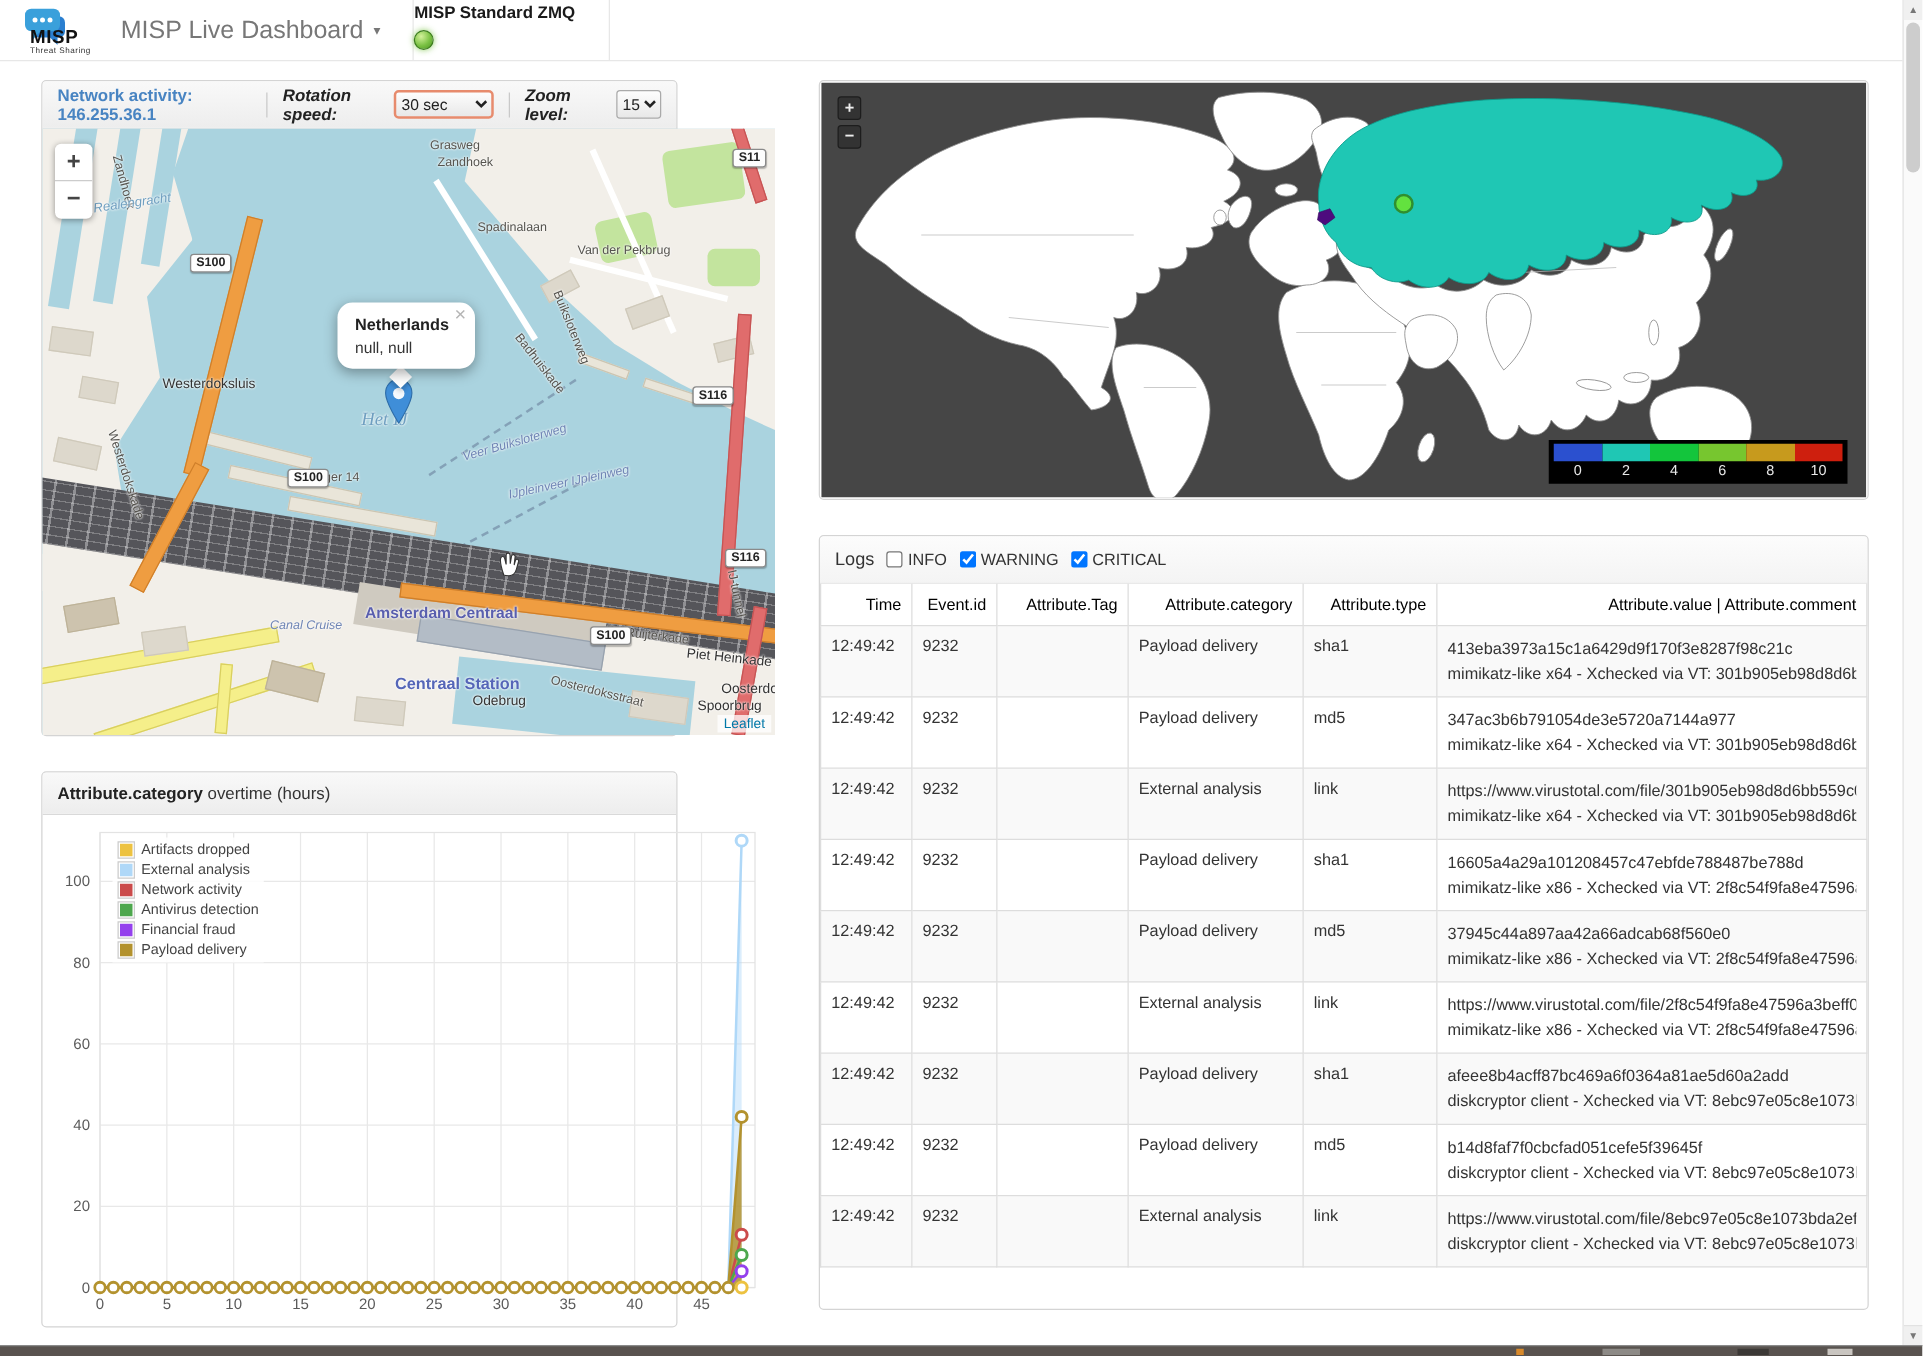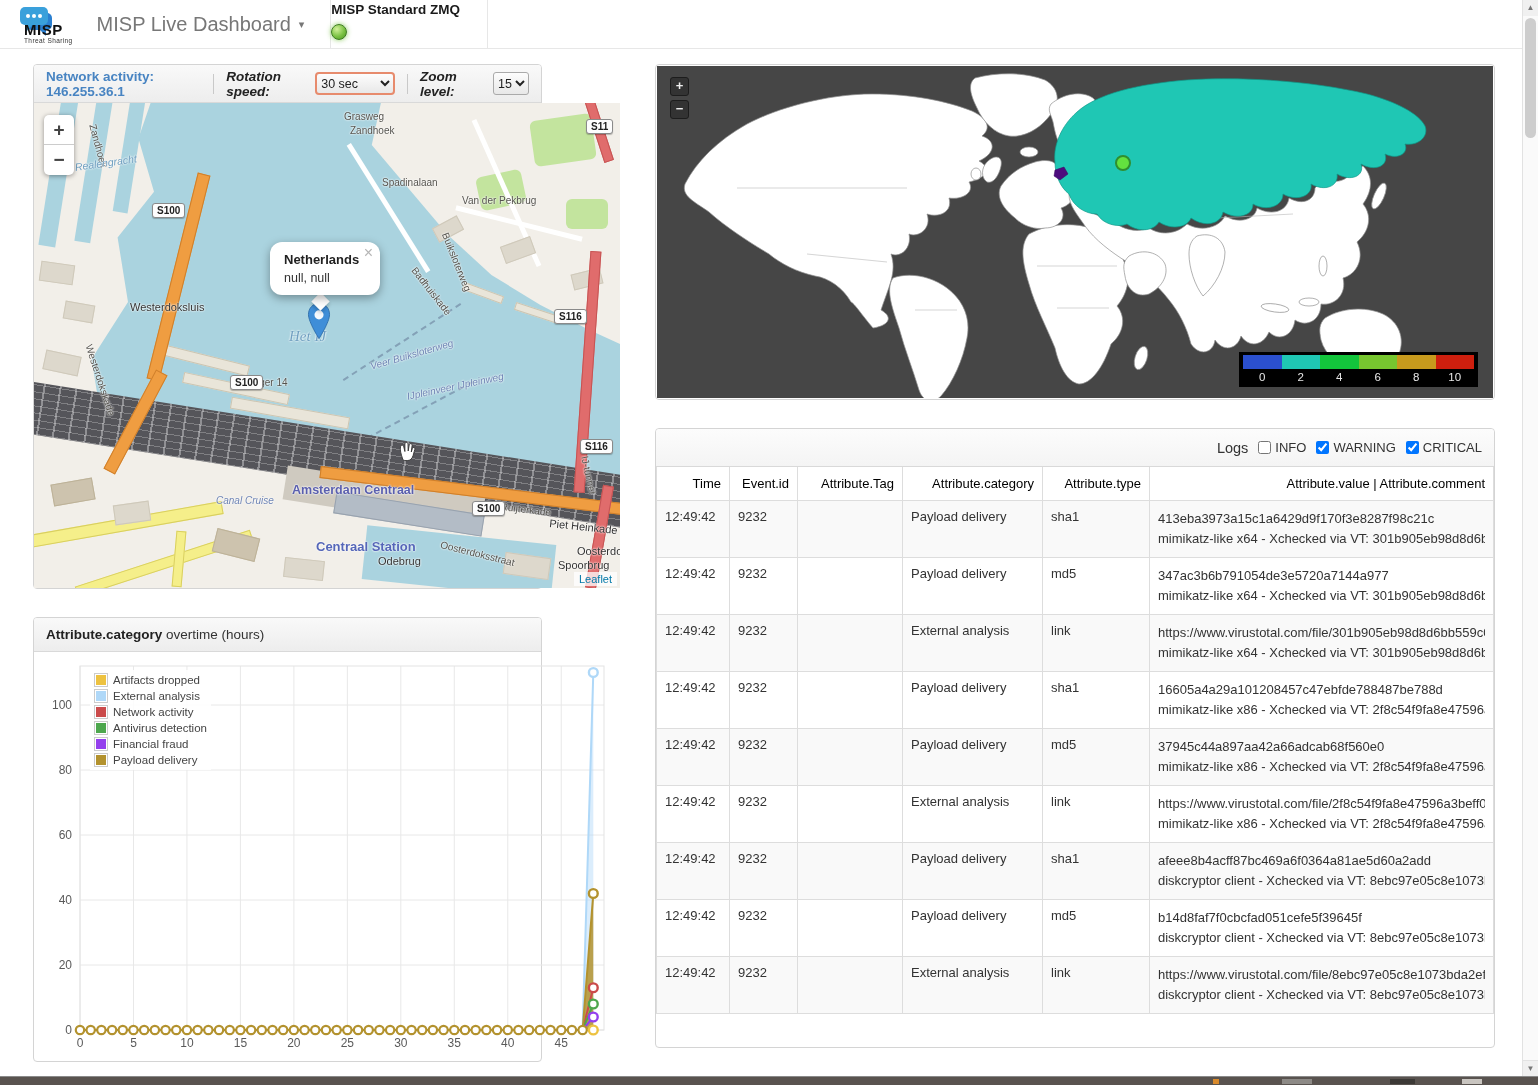--- a/index.html
+++ b/index.html
@@ -96,21 +96,21 @@
   .wzoom{position:absolute;left:14px;top:12px;z-index:5;}
   .wzoom div{width:17px;height:17px;background:#333;color:#eee;border:1px solid #1d1d1d;border-radius:3px;
              text-align:center;line-height:16px;font-size:13px;font-weight:bold;margin-bottom:4px;cursor:pointer;}
   .wlegend{position:absolute;right:16px;bottom:12px;background:#000;padding:3px 4px 2px 4px;z-index:5;}
   .wlegend .cells{display:flex;}
   .wlegend .cells i{width:38.5px;height:14px;display:block;}
   .wlegend .ticks{display:flex;}
   .wlegend .ticks span{width:38.5px;text-align:center;color:#e8e8e8;font-size:11.5px;line-height:16px;}
   
   #logs-panel{margin-top:28px;height:620px;overflow:hidden;}
-  #logs-panel .panel-hd{height:37px;font-size:14.5px;justify-content:flex-end;background:linear-gradient(#fcfcfc,#f4f4f4);}
+  #logs-panel .panel-hd{height:37px;font-size:14.5px;justify-content:flex-start;background:linear-gradient(#fcfcfc,#f4f4f4);}
   .filters{display:flex;align-items:center;font-size:13px;color:#333;}
   .filters label{display:flex;align-items:center;margin-left:10px;cursor:pointer;}
   .filters input{margin:0 4px 0 0;}
   table.logs{border-collapse:collapse;width:100%;table-layout:fixed;font-size:13px;}
   table.logs th{font-weight:normal;color:#000000;text-align:right;padding:9px 8px;border:1px solid #ddd;border-top:none;font-size:13px;}
   table.logs td{padding:8px 8px;border:1px solid #ddd;vertical-align:top;color:#333;}
   table.logs tr:nth-child(odd) td{background:#f9f9f9;}
   table.logs td div{line-height:20px;white-space:nowrap;overflow:hidden;}
   
   .vscroll{position:absolute;right:0;top:0;bottom:8px;width:15px;background:#fafafa;border-left:1px solid #e2e2e2;}

